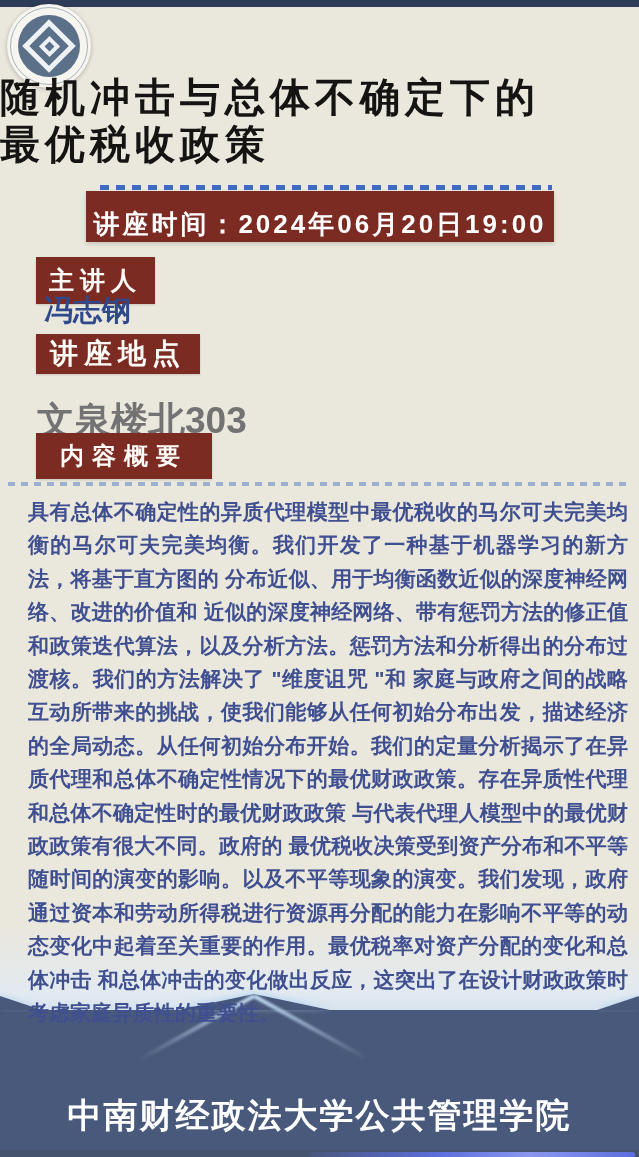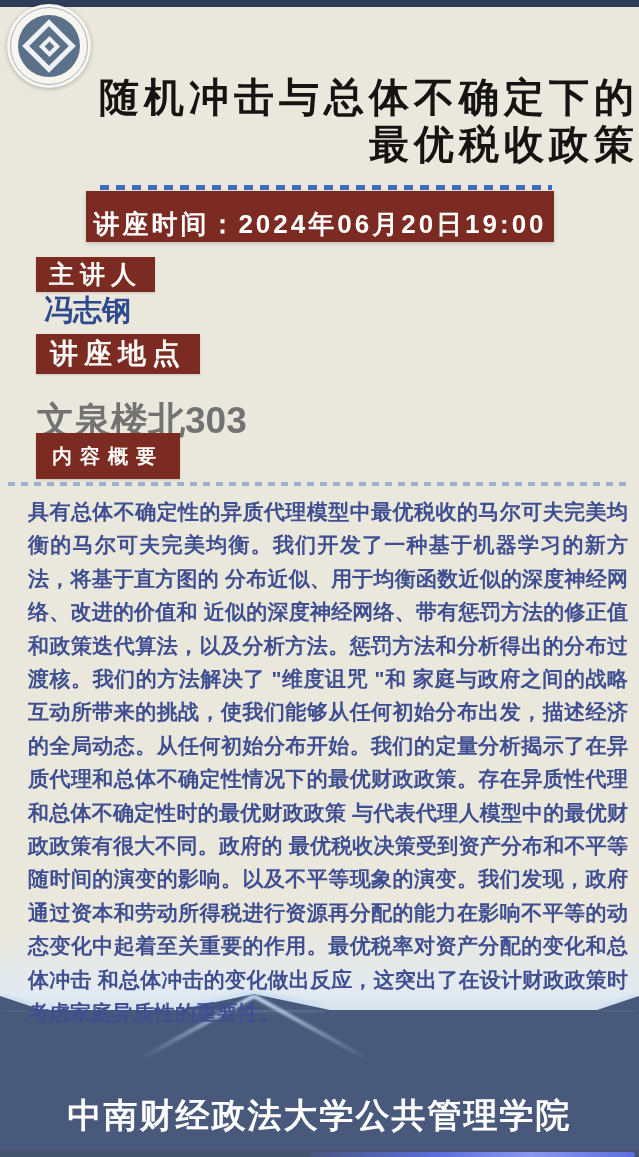--- a/index.html
+++ b/index.html
@@ -20,45 +20,45 @@
   .logo::before { content:""; position:absolute; inset:3px; border:1px solid #a8b2bd; border-radius:50%; }
   .logo-core {
     width:62px; height:62px; border-radius:50%; background:#5b7089;
     position:relative; display:flex; align-items:center; justify-content:center;
   }
   .diamond-outer { position:absolute; width:28px; height:28px; border:5px solid #eef2f5; transform:rotate(45deg); }
   .diamond-inner { position:absolute; width:7px; height:7px; border:4px solid #eef2f5; transform:rotate(45deg); }
 
   
   .title {
-    position:absolute; top:74px; left:0; width:100%; margin:0; text-align:right;
+    position:absolute; top:74px; left:0; width:100%; margin:0; text-align:left;
     font-size:40px; font-weight:900; letter-spacing:5px; line-height:47px; color:#151412;
   }
 
   
   .dash-line {
     position:absolute; top:185px; left:100px; width:452px; height:5px; z-index:2;
     background:repeating-linear-gradient(90deg,#3d6cc2 0 9px,transparent 9px 16px);
   }
   .time-banner {
     position:absolute; top:191px; left:86px; width:468px; height:51px; background:#7c2b23;
     color:#ffffff; font-weight:700; font-size:26px; letter-spacing:3px;
     display:flex; align-items:flex-end; justify-content:center; box-shadow:0 2px 4px rgba(0,0,0,.15);
   }
 
   
   .badge {
     position:absolute; background:#7c2b23; color:#fdfbf7; font-weight:700;
     display:flex; align-items:center; box-shadow:0 1px 2px rgba(0,0,0,.15);
   }
-  .badge-speaker  { left:36px; top:257px; height:35px; padding:0 13px; font-size:25px; letter-spacing:6px; }
+  .badge-speaker  { left:36px; top:257px; height:47px; padding:0 13px; font-size:25px; letter-spacing:6px; }
   .speaker-name   { position:absolute; left:44px; top:291px; font-size:29px; font-weight:700; color:#2e4a8c;text-align:right; }
   .badge-location { left:36px; top:334px; height:40px; padding:0 14px; font-size:28px; letter-spacing:6px; }
   .location-value { position:absolute; left:37px; top:396px; font-size:37px; font-weight:700; color:#737373; }
-  .badge-abstract { left:36px; top:433px; height:46px; padding:0 16px; font-size:20px; letter-spacing:8px; }
+  .badge-abstract { left:36px; top:433px; height:46px; padding:0 24px; font-size:24px; letter-spacing:8px; }
   .dash-line2 {
     position:absolute; top:482px; left:8px; width:623px; height:4px;
     background:repeating-linear-gradient(90deg,rgba(80,120,190,.5) 0 7px,transparent 7px 13px);
   }
 
   
   .abstract-text {
     position:absolute; top:487px; left:20px; width:600px; margin:8px; z-index:1;
     font-size:21px; font-weight:700; line-height:33.4px; color:#3f4f90; text-align:justify;
   }

